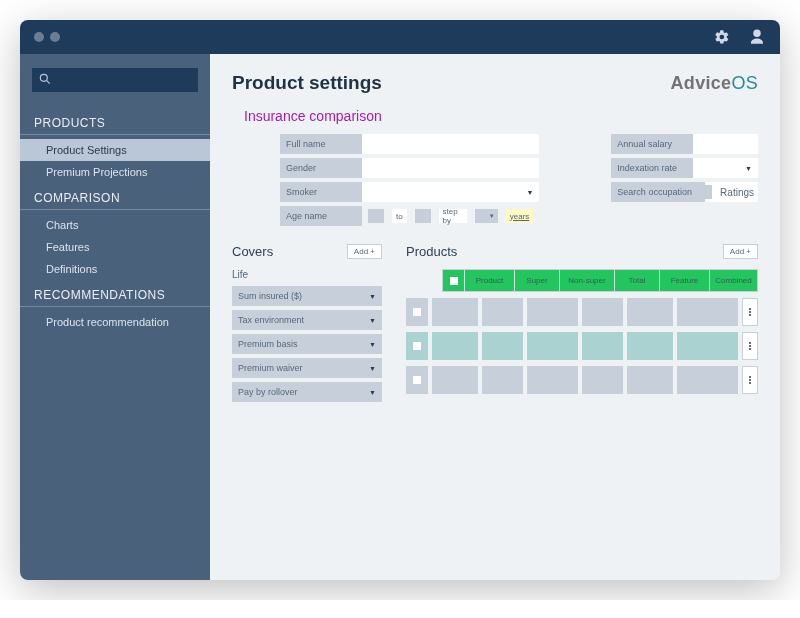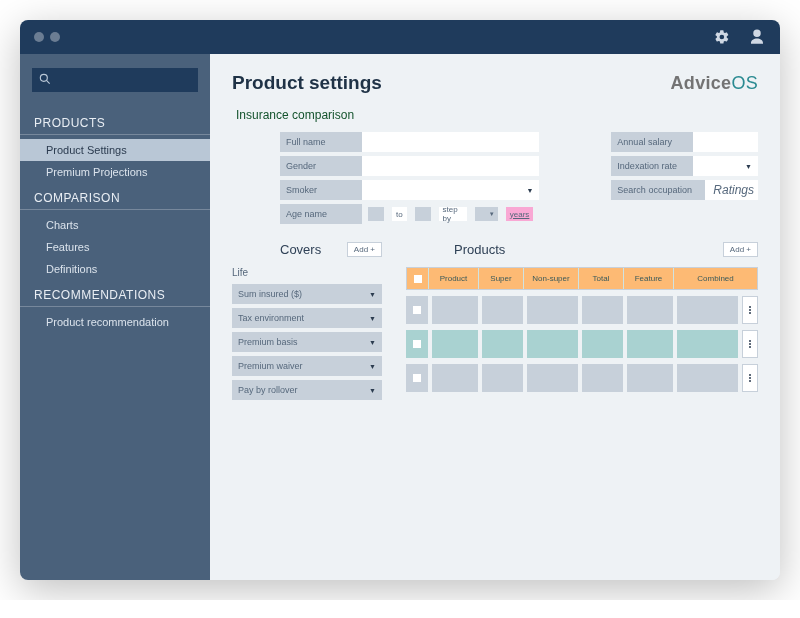--- a/index.html
+++ b/index.html
@@ -101,23 +101,23 @@
   .brand {
     margin-left: auto;
     font-size: 18px;
     font-weight: 700;
     letter-spacing: 0.3px;
   }
   .brand .b1 { color: #737373; }
   .brand .b2 { color: #2a8a91; font-weight: 400; }
 
   .section-title {
-    font-size: 12px;
-    color: #14532d;
-    margin: 10px 0 10px 4px;
+    font-size: 14px;
+    color: #a21caf;
+    margin: 10px 0 10px 12px;
   }
 
   
   .ins-grid {
     display: flex;
     gap: 24px;
   }
   .ins-col { flex: 1; display: flex; flex-direction: column; gap: 4px; padding-left: 48px; }
   .field-row {
     display: flex;
@@ -164,42 +164,41 @@
   .mini-select { position: relative; padding-right: 14px; }
   .mini-select::after { content: "▼"; position: absolute; right: 3px; font-size: 6px; }
   .search-occ .field-label { width: 94px; }
   .search-occ .slot {
     flex: 1;
     background: #c7d0da;
     height: 14px;
     margin: 3px 4px 3px 0;
   }
   .search-occ .ratings {
-    font-size: 12px;
+    font-size: 10px;
     color: #56687c;
     padding: 0 4px;
     display: flex;
     align-items: center;
-    font-style: italic;
   }
 
   
   .lower {
     display: flex;
     gap: 24px;
     margin-top: 18px;
   }
   .covers-col { width: 150px; }
   .products-col { flex: 1; }
   .col-head {
     display: flex;
     align-items: center;
     margin-bottom: 10px;
   }
-  .col-head .title { font-size: 13px; color: #2f4156; margin-left: 48px; }
+  .col-head .title { font-size: 13px; color: #2f4156; }
   .add-btn {
     margin-left: auto;
     background: #fff;
     border: 1px solid #c7d0da;
     font-size: 8px;
     color: #56687c;
     padding: 2px 6px;
     cursor: pointer;
   }
   .life-label {
@@ -223,22 +222,23 @@
     position: absolute;
     right: 6px;
     font-size: 7px;
     color: #2b3b4f;
   }
 
   
   .ptable { width: 100%; display: flex; flex-direction: column; gap: 6px; }
   .ptable-head {
     display: flex;
-    background: #fdba74;
+    background: #22c55e;
     border: 1px solid #c7d0da;
+    margin-left: 36px;
   }
   .ptable-head .hcell {
     font-size: 8px;
     color: #3b5a5a;
     padding: 6px 4px;
     text-align: center;
     border-right: 1px solid #cfe3e2;
   }
   .ptable-head .hcell:last-child { border-right: none; }
   .hcb { width: 22px; display: flex; align-items: center; justify-content: center; }
@@ -363,21 +363,21 @@
             <div class="field-value select"></div>
           </div>
           <div class="field-row age-row">
             <div class="field-label">Age name</div>
             <div class="field-value">
               <span class="mini-box" style="width:18px;"></span>
               <span class="mini-box" style="background:#fff;">to</span>
               <span class="mini-box" style="width:18px;"></span>
               <span class="mini-box" style="background:#fff;">step by</span>
               <span class="mini-box mini-select" style="width:24px;"></span>
-              <span class="mini-box" style="background:#f9a8d4;text-decoration:underline;">years</span>
+              <span class="mini-box" style="background:#fef9c3;text-decoration:underline;">years</span>
             </div>
           </div>
         </div>
 
         <div class="ins-col">
           <div class="field-row">
             <div class="field-label">Annual salary</div>
             <div class="field-value"></div>
           </div>
           <div class="field-row">

